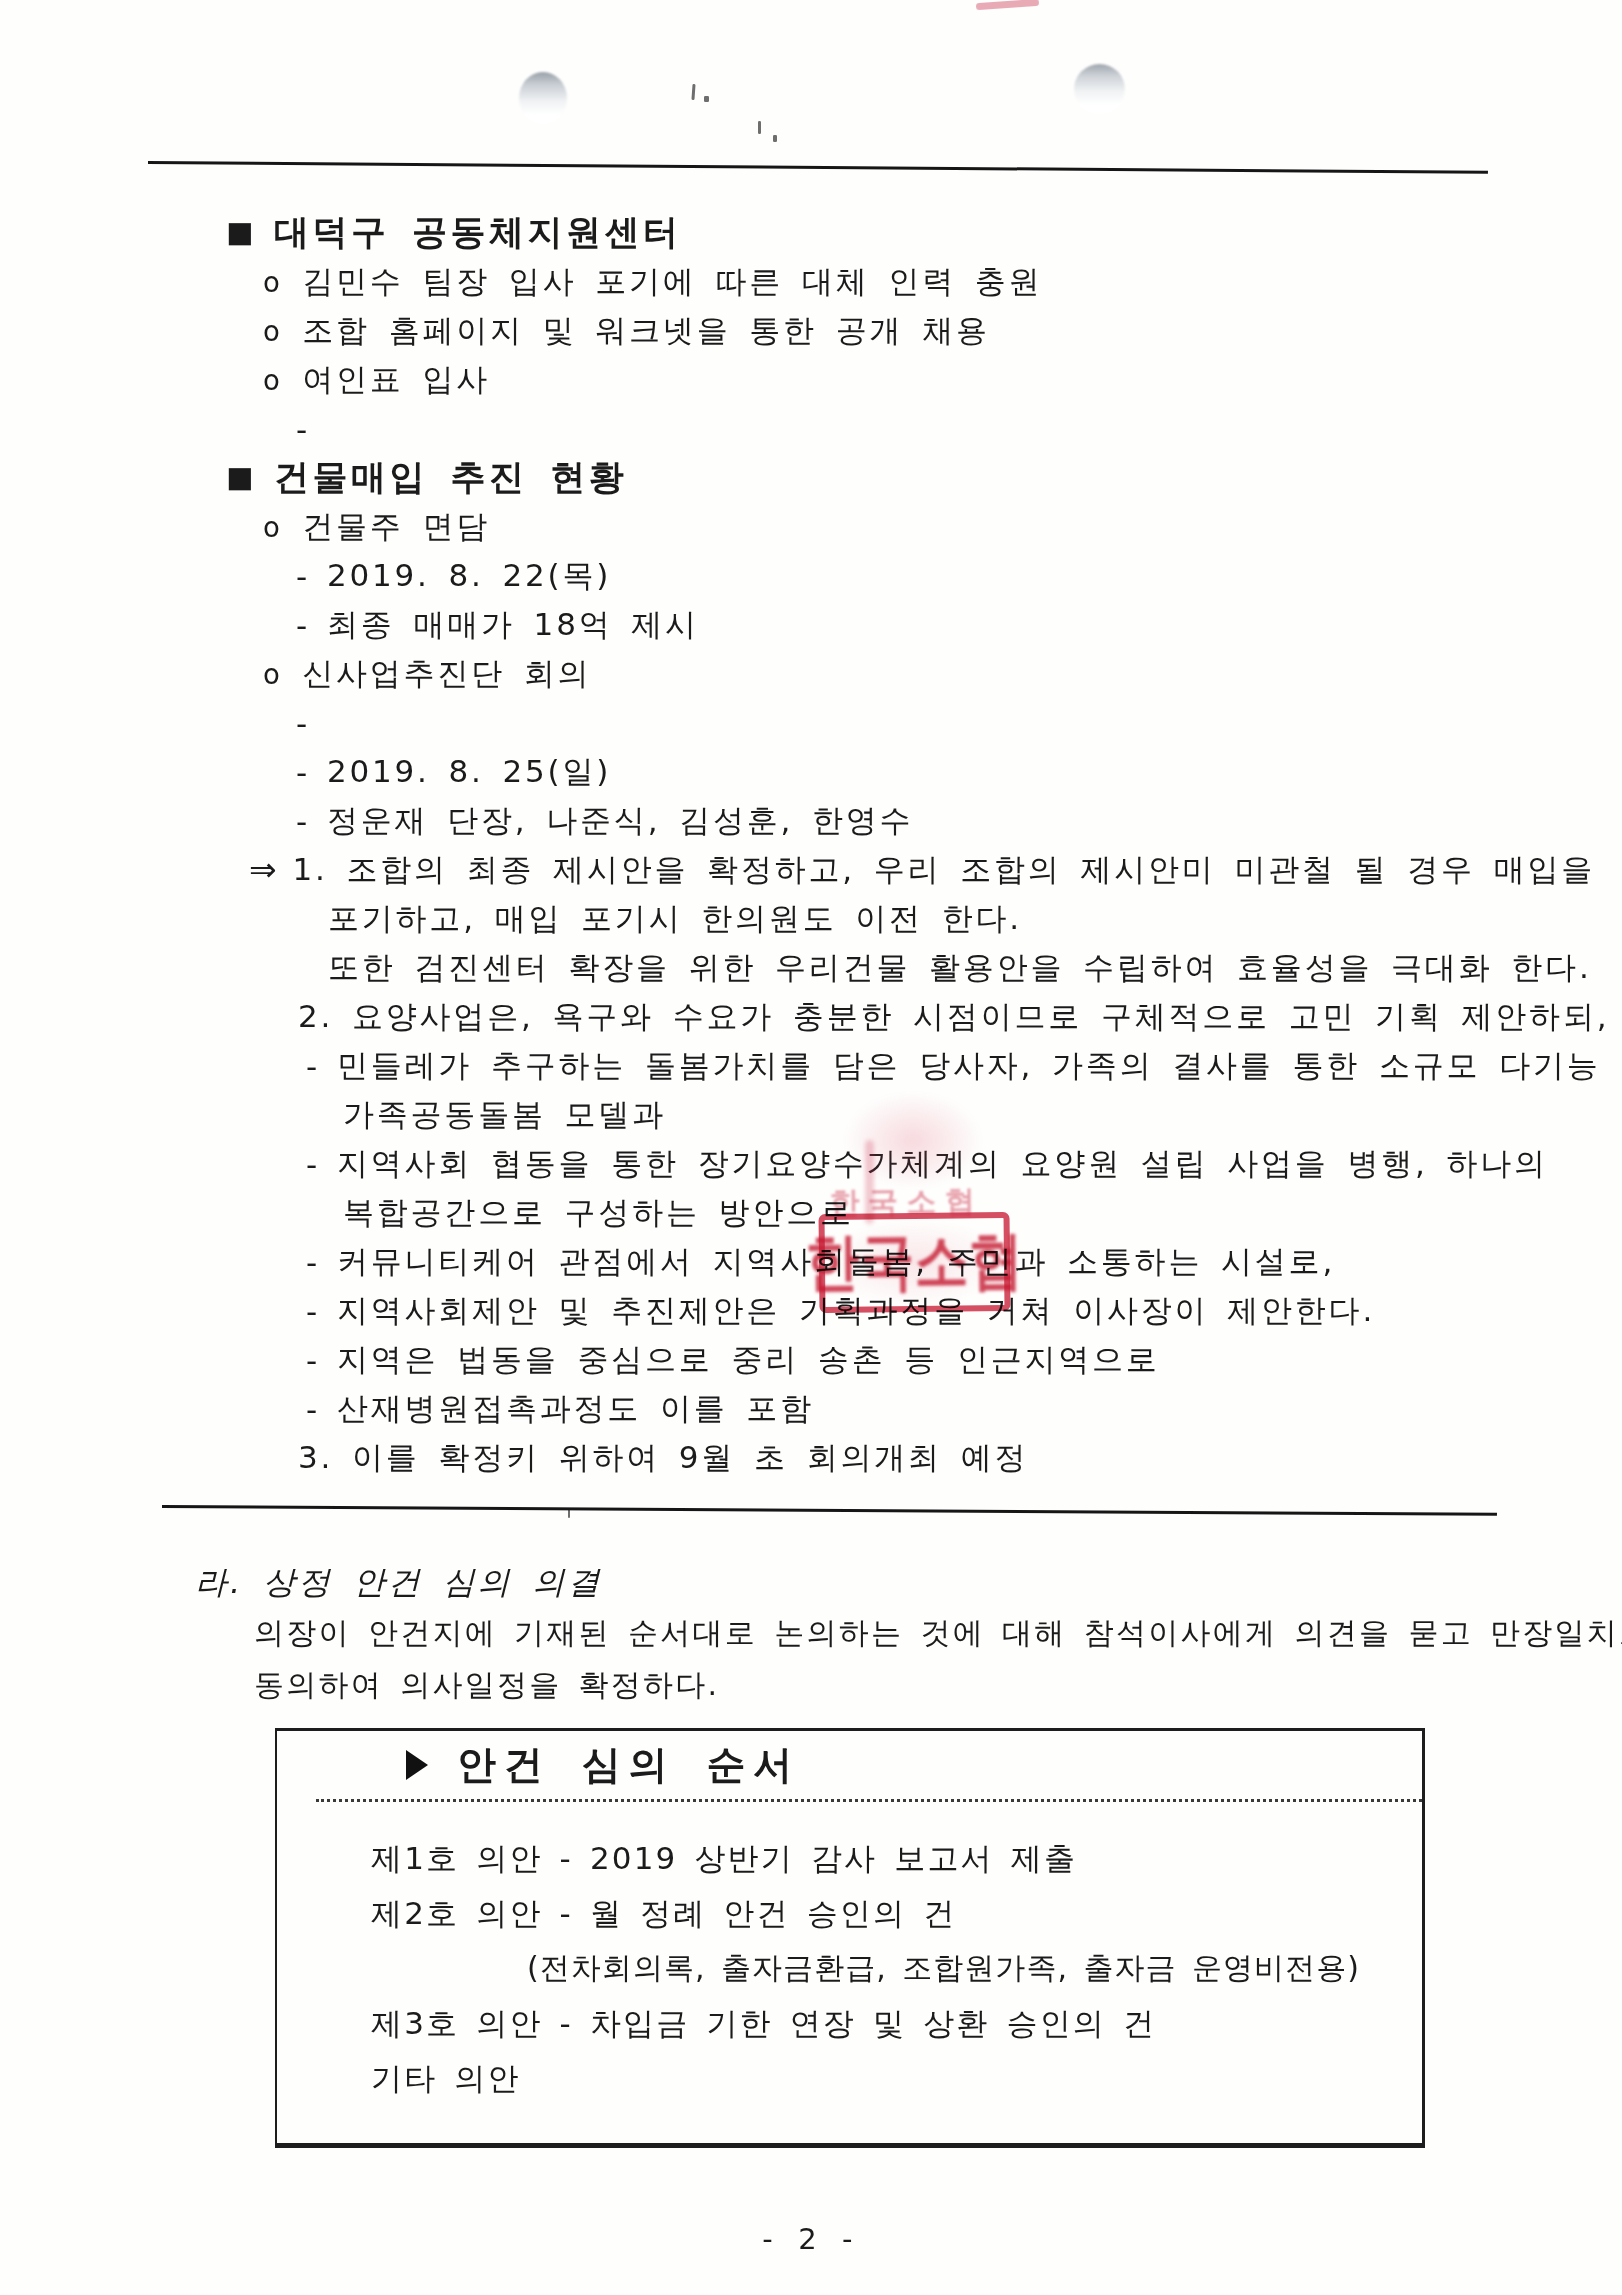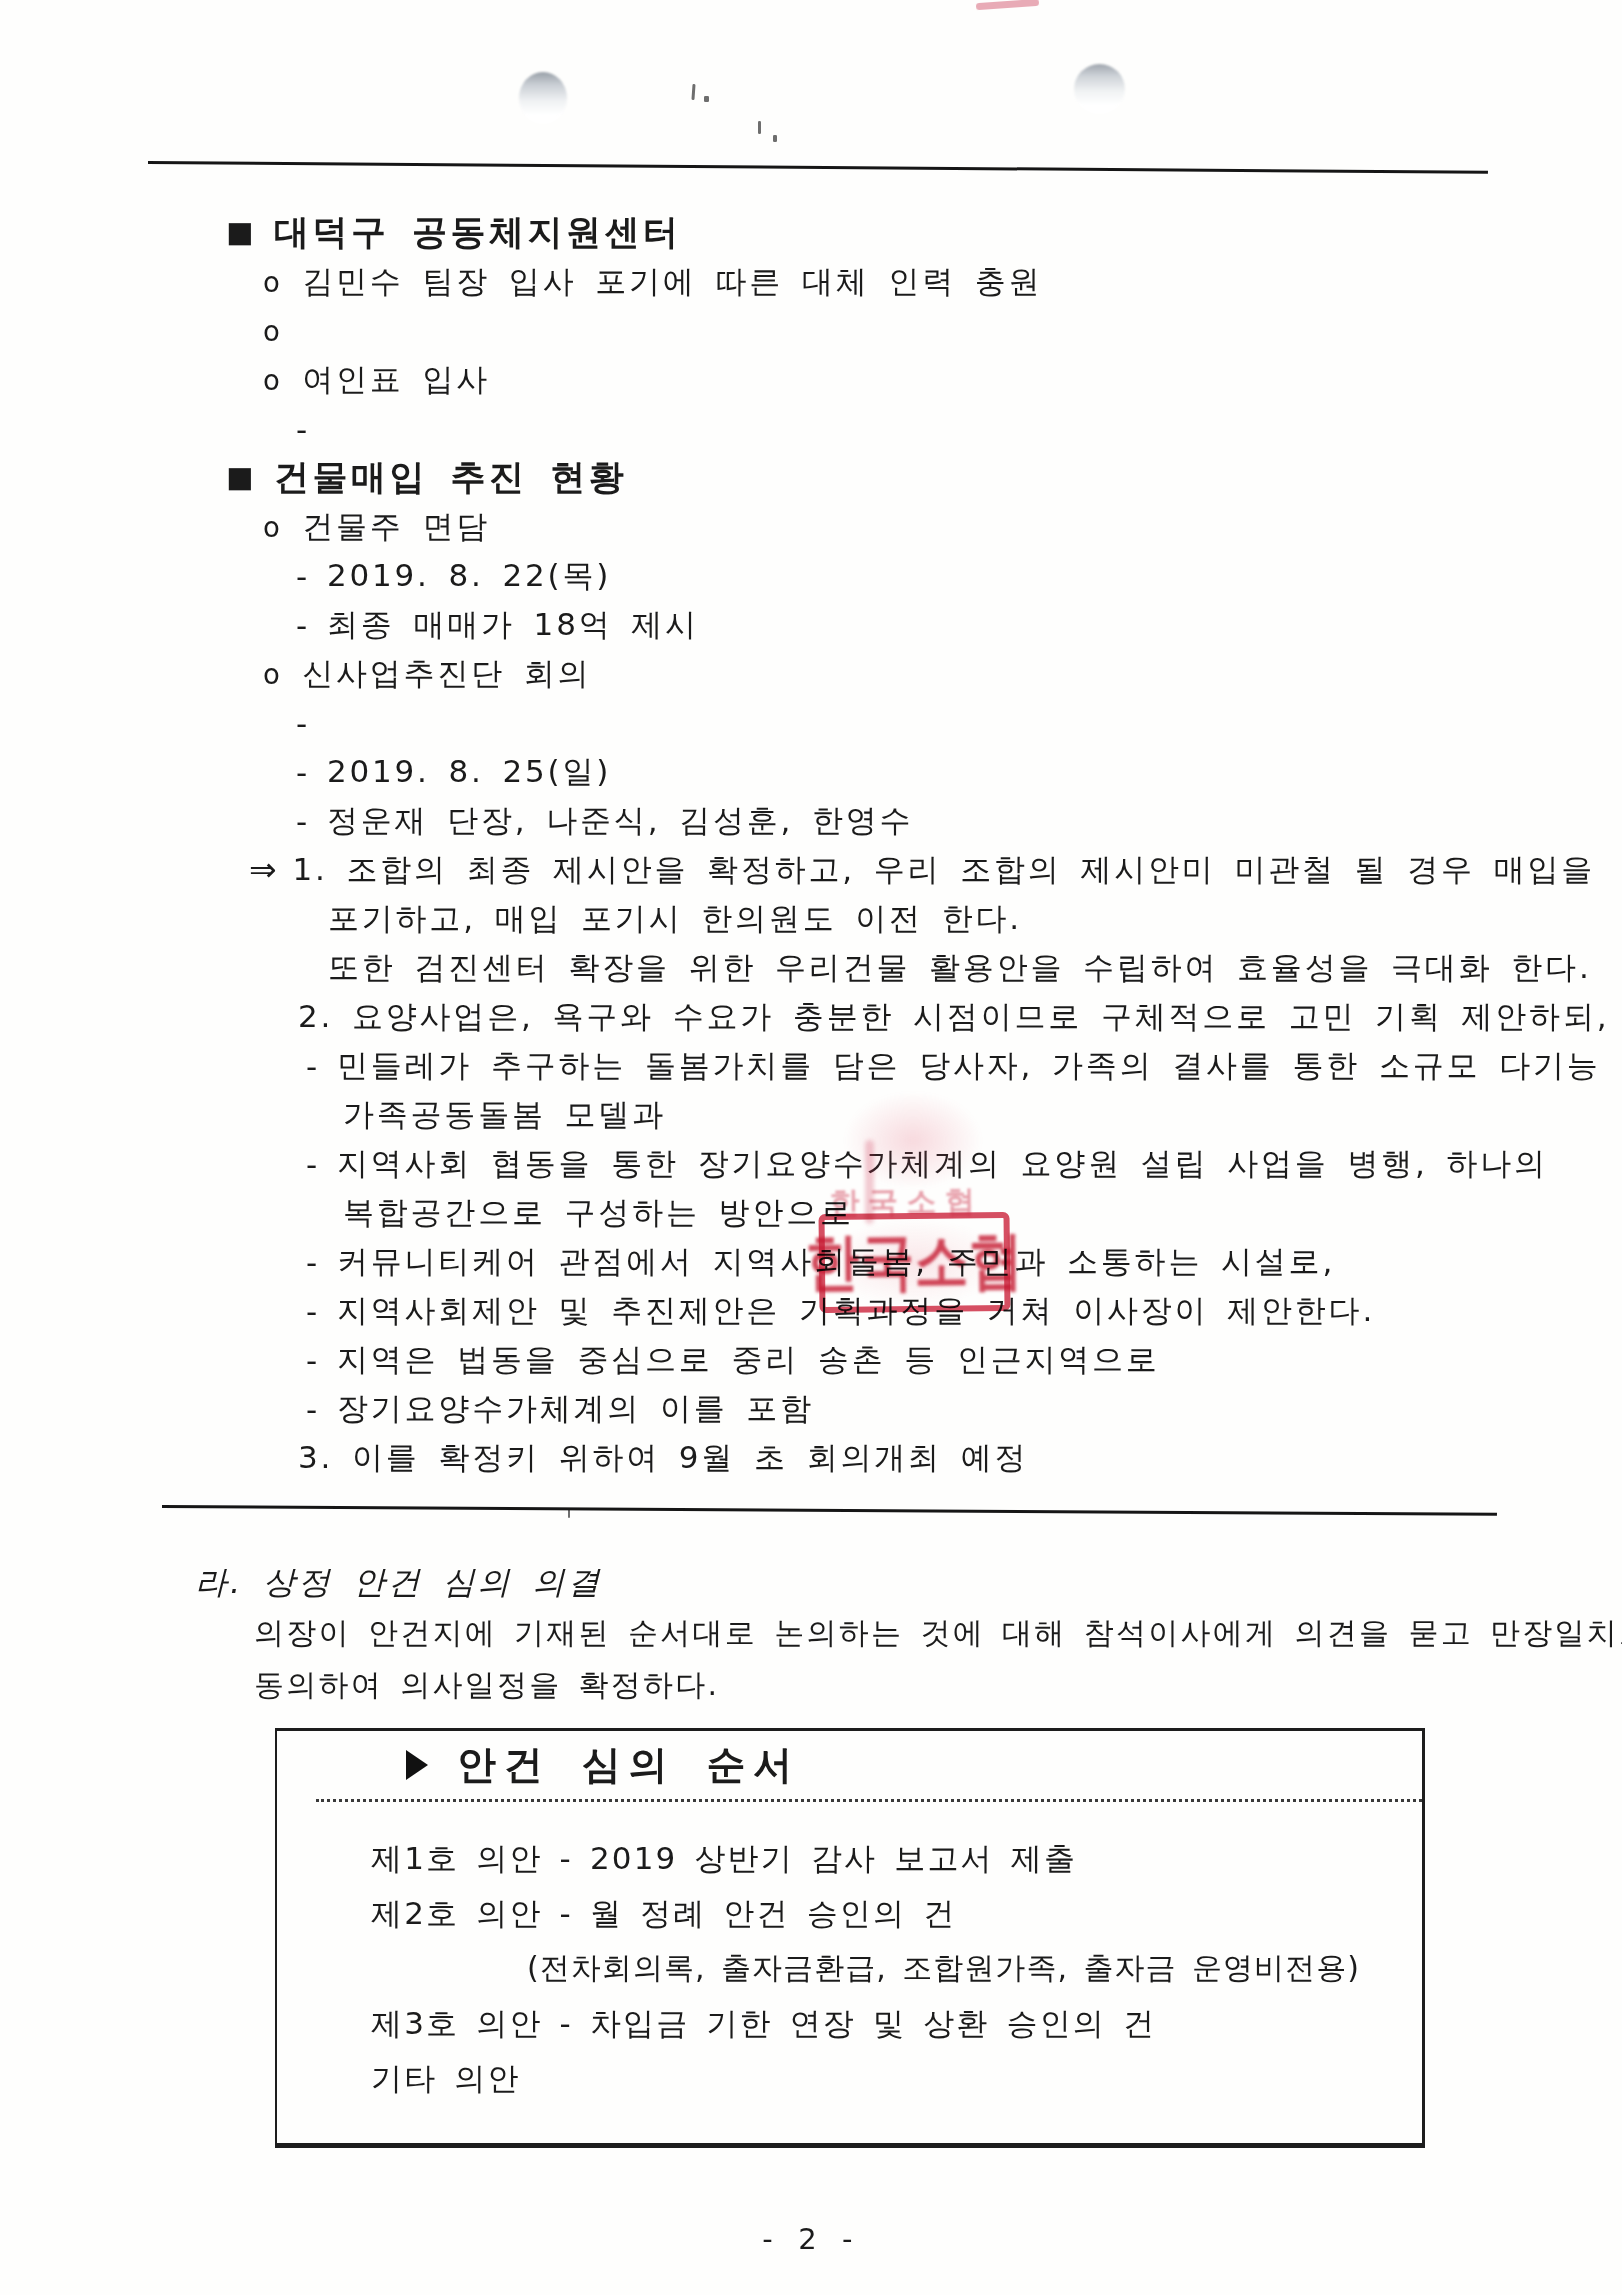--- a/index.html
+++ b/index.html
@@ -100,20 +100,21 @@
       <div class="line h">
         <span class="m">■</span>
         <span class="t">대덕구 공동체지원센터</span>
       </div>
       <div class="line o">
         <span class="m">o</span>
         <span class="t">김민수 팀장 입사 포기에 따른 대체 인력 충원</span>
       </div>
       <div class="line o">
         <span class="m">o</span>
+        <span class="t">조합 홈페이지 및 워크넷을 통한 공개 채용</span>
       </div>
       <div class="line o">
         <span class="m">o</span>
         <span class="t">여인표 입사</span>
       </div>
       <div class="line d">
         <span class="m">-</span>
       </div>
       <div class="line h">
         <span class="m">■</span>
@@ -180,21 +181,21 @@
       <div class="line d2">
         <span class="m">-</span>
         <span class="t">지역사회제안 및 추진제안은 기획과정을 거쳐 이사장이 제안한다.</span>
       </div>
       <div class="line d2">
         <span class="m">-</span>
         <span class="t">지역은 법동을 중심으로 중리 송촌 등 인근지역으로</span>
       </div>
       <div class="line d2">
         <span class="m">-</span>
-        <span class="t">장기요양수가체계의 이를 포함</span>
+        <span class="t">산재병원접촉과정도 이를 포함</span>
       </div>
       <div class="line num">
         <span class="t">3. 이를 확정키 위하여 9월 초 회의개최 예정</span>
       </div>
     </div>
 
   <div class="rule rule-mid"></div>
 
   <div class="agenda-title">라. 상정 안건 심의 의결</div>
   <div id="agenda-paragraph">

